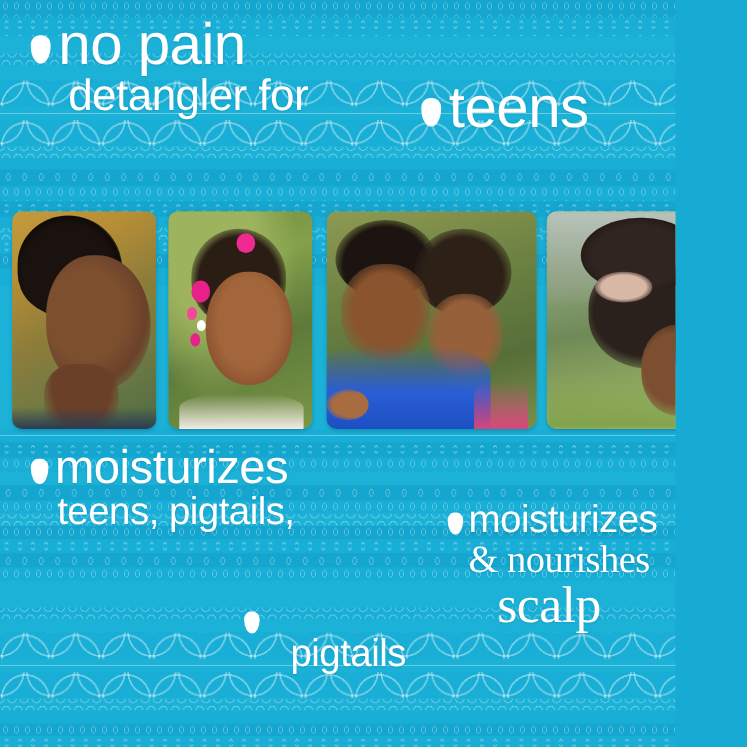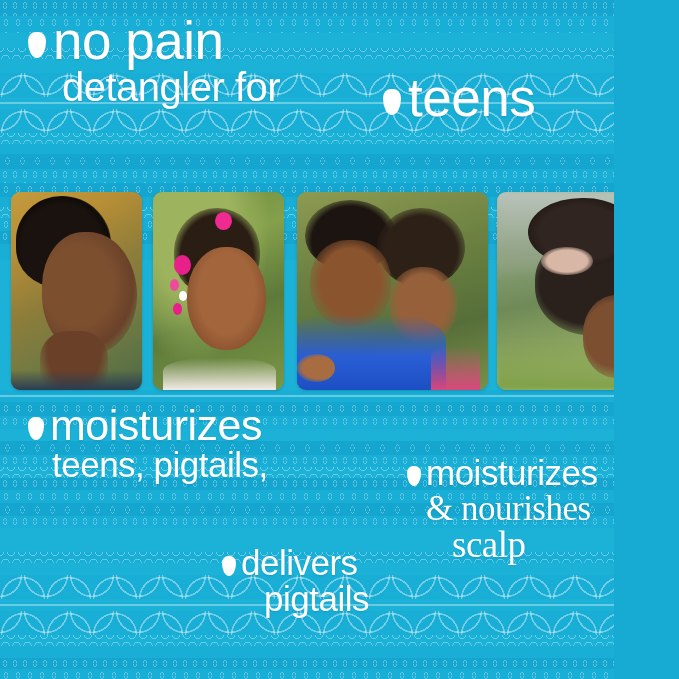--- a/index.html
+++ b/index.html
@@ -276,27 +276,26 @@
     </div>
   </div>
 
   <div class="tblock" style="left:407px; top:455px;">
     <div class="rowflex">
       <span class="drop-bullet d-sm"></span>
       <span class="line small">moisturizes</span>
     </div>
     <div style="padding-left:19px;font-family:Liberation Serif, serif;">
       <span class="line small">&amp; nourishes</span>
-      <span class="line" style="font-size:37px; line-height:1.05; padding-left:26px;">scalp</span>
+      <span class="line" style="font-size:47px; line-height:1.05; padding-left:26px;">scalp</span>
     </div>
   </div>
 
   <div class="tblock" style="left:222px; top:545px;">
     <div class="rowflex">
       <span class="drop-bullet d-sm"></span>
-      <span class="line small">delivers</span>
     </div>
     <div style="padding-left:42px;">
       <span class="line small">pigtails</span>
     </div>
   </div>
 
 </div>
 
 </body></html>

